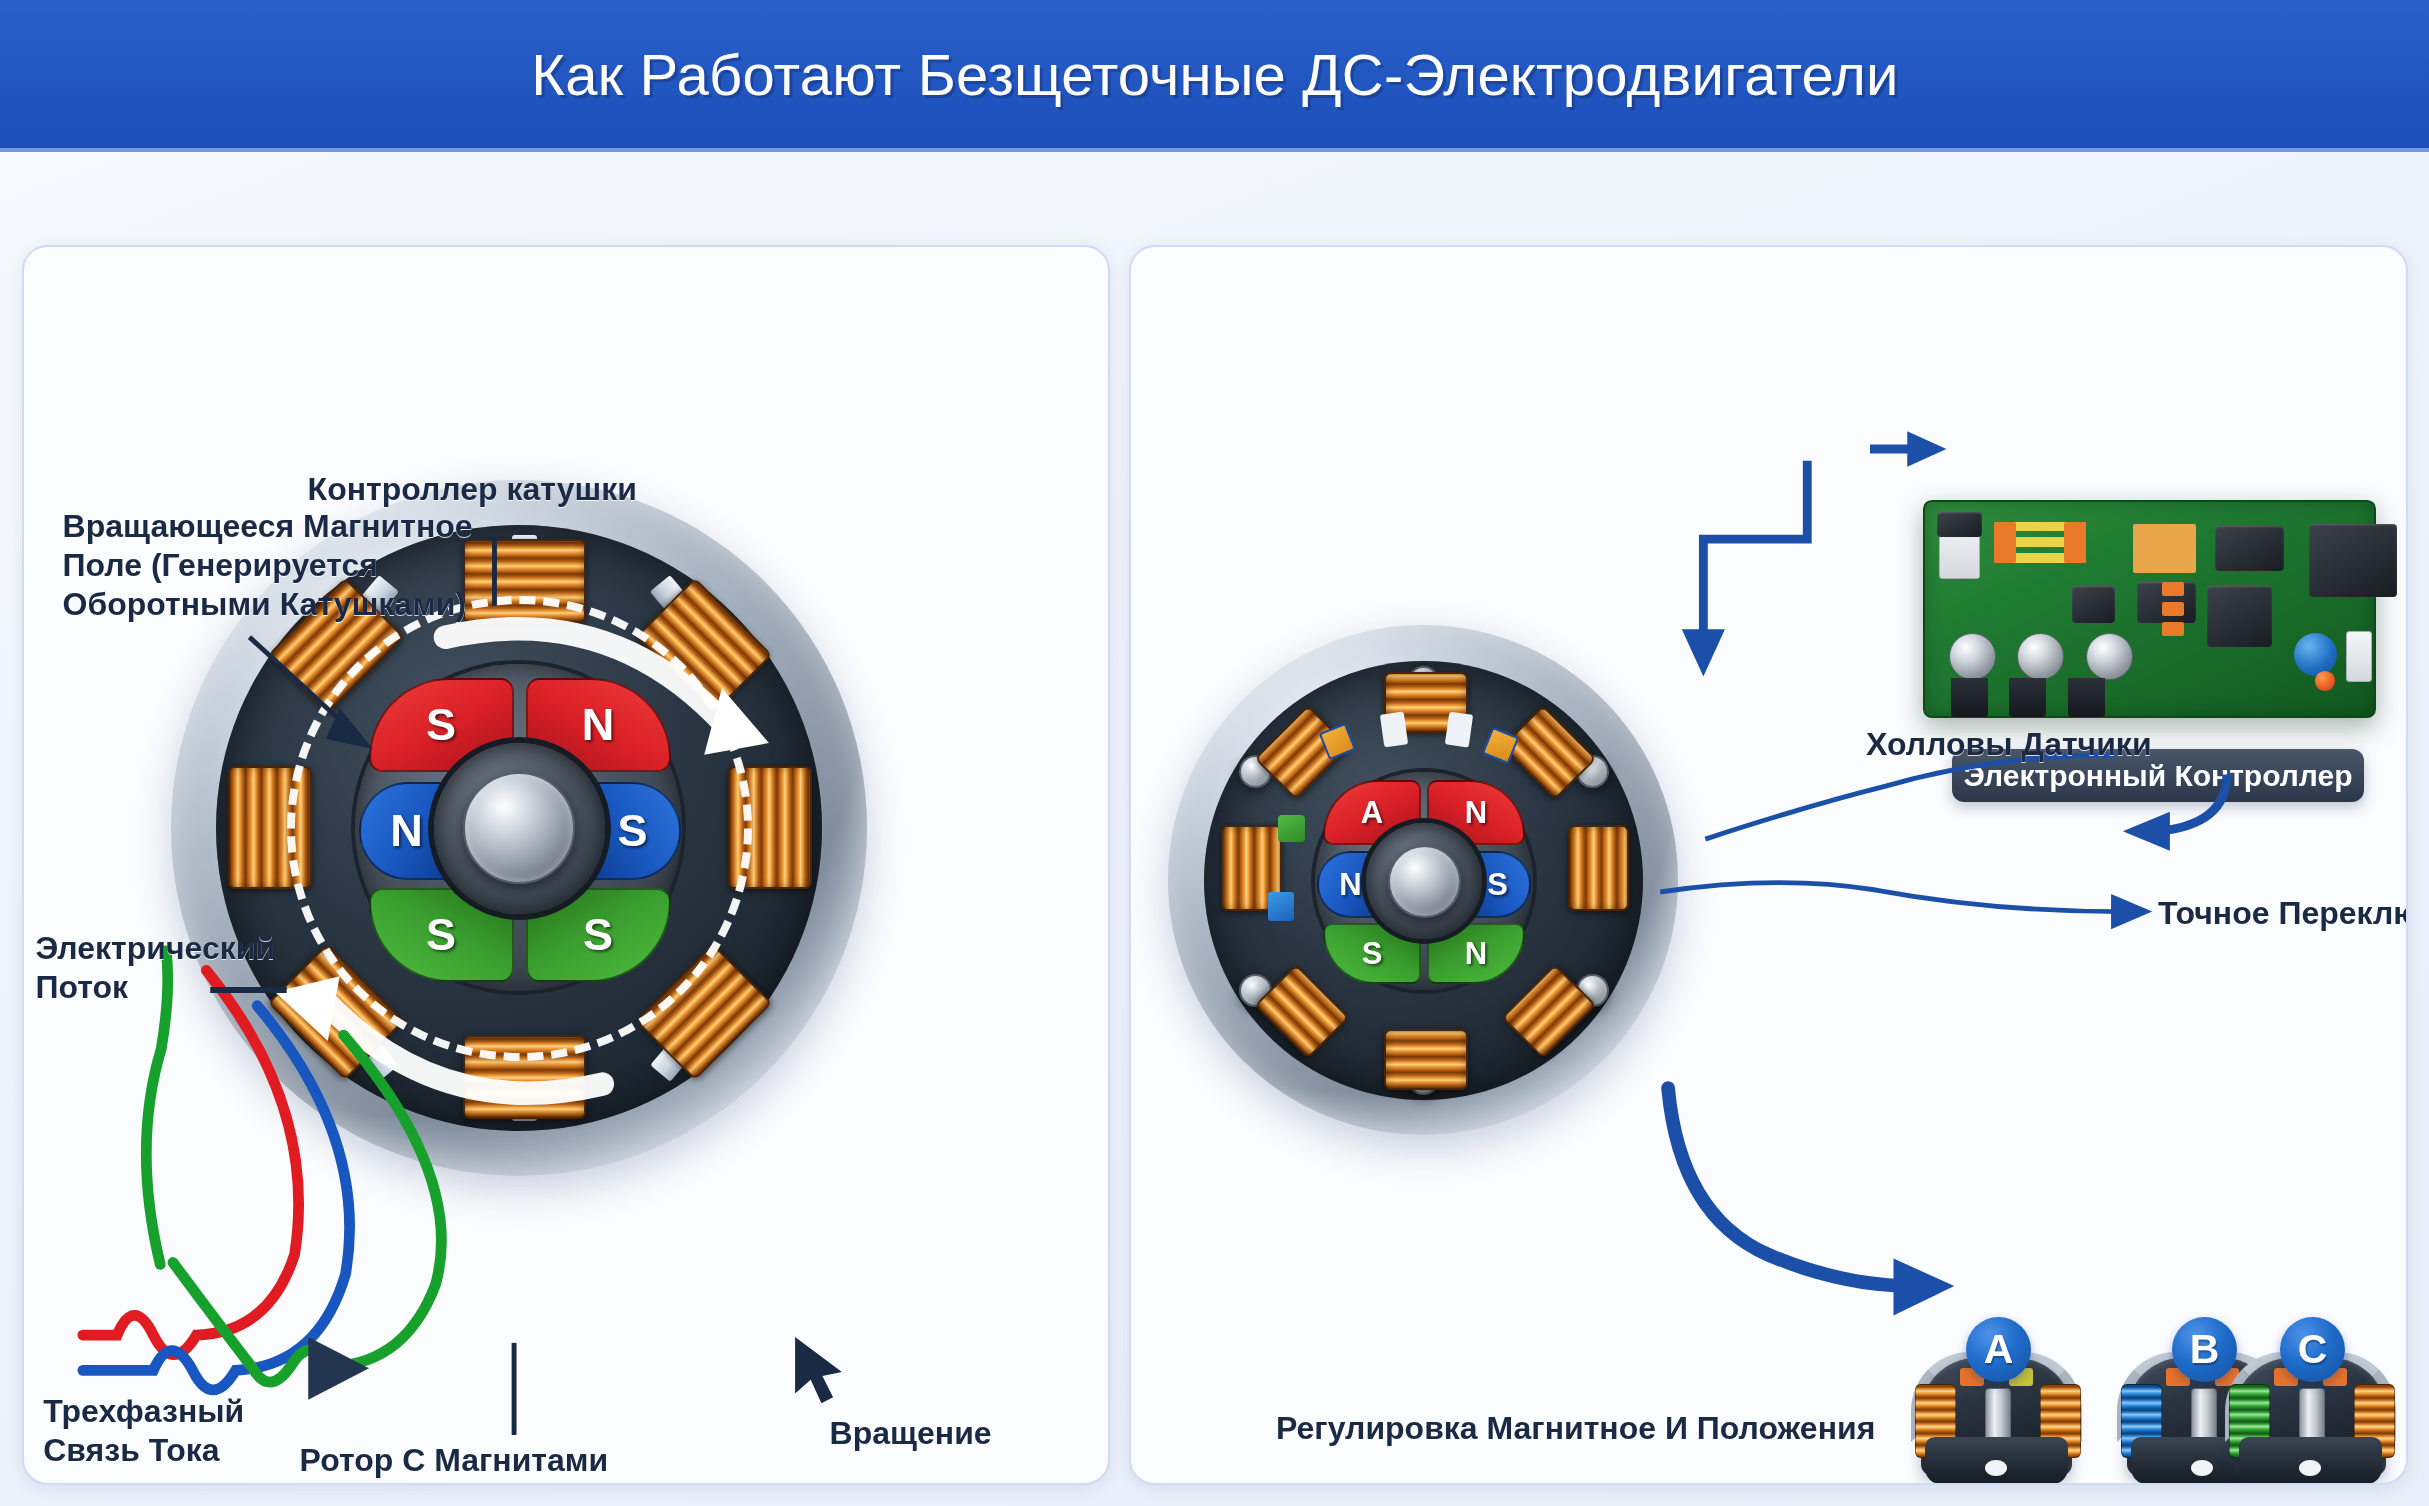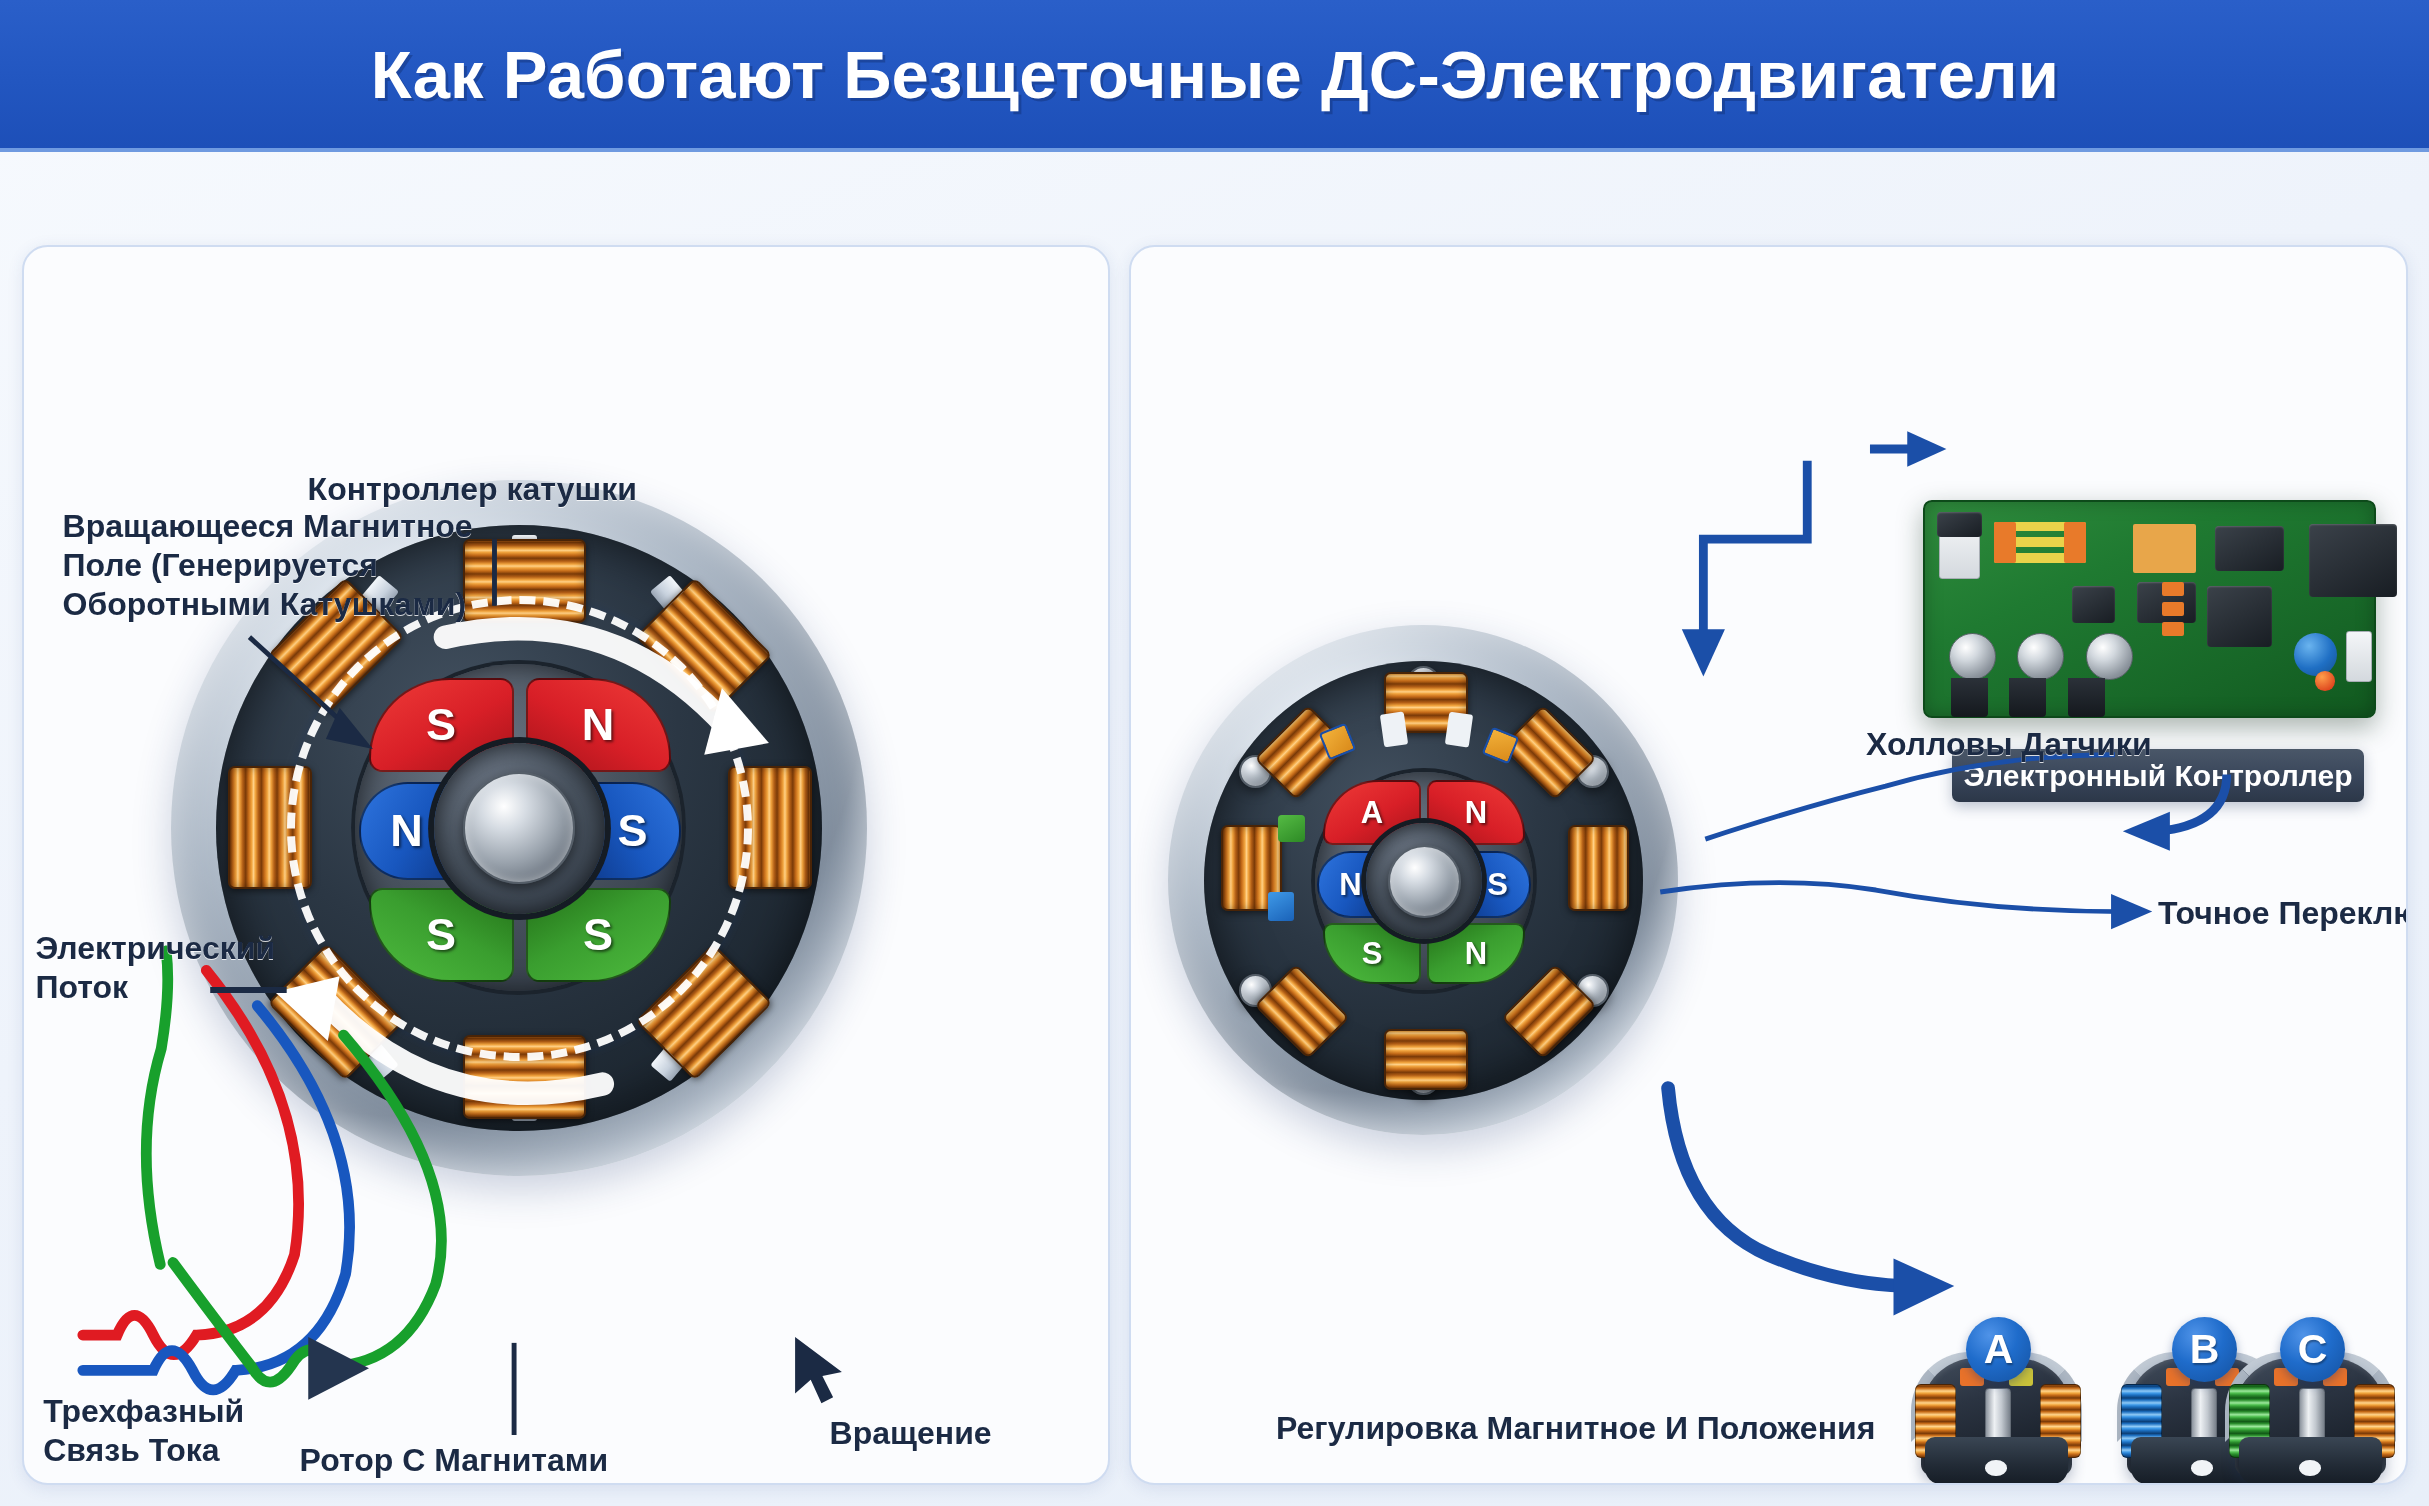--- a/index.html
+++ b/index.html
@@ -17,22 +17,22 @@
 
   
   #title-bar {
     position: absolute; left: 0; top: 0; width: 2430px; height: 152px;
     background: linear-gradient(180deg,#2a5fc9 0%,#2256c0 55%,#1d4fb8 100%);
     display: flex; align-items: center; justify-content: center;
     border-bottom: 4.9px solid #6f9ae0;
   }
   #title-text {
     color: #ffffff;
-    font-size: 67px;
-    font-weight: bold;
+    font-size: 58px;
+    font-weight: normal;
     letter-spacing: 0.2px;
     text-shadow: 2.9px 2.9px 0 rgba(10,30,80,.30);
     white-space: nowrap;
   }
 
   
   .panel {
     position: absolute;
     top: 245px;
     height: 1240px;
@@ -147,21 +147,21 @@
   .pad.y { background: #ead34a; }
   .pad.o { background: #e87a2a; }
   .cap   { position:absolute; border-radius:50%; background: radial-gradient(circle at 35% 30%, #ffffff 0%, #d2d8de 30%, #8d959e 70%, #666d76 100%); border:1px solid #5d646c; }
   .capb  { position:absolute; border-radius:50%; background: radial-gradient(circle at 35% 30%, #6ab4ef 0%, #1f6fc4 55%, #14508f 100%); }
   .conn  { position:absolute; background: linear-gradient(180deg,#2b3139,#14181d); border-radius: 0 0 3.9px 3.9px; }
   .white-conn { position:absolute; background: linear-gradient(180deg,#f4f6f8,#d4d9de); border-radius:2.9px; border:1px solid #a8aeb5; }
 
   #controller-badge {
     position:absolute;
     background: linear-gradient(180deg,#4a5768 0%, #38455a 55%, #2c3748 100%);
-    border-radius: 7px;
+    border-radius: 12px;
     display:flex; align-items:center; justify-content:center;
     box-shadow: 0 4.9px 13.7px rgba(30,50,90,.28);
     padding: 0 34px;
   }
   #controller-badge span { color:#fff; font-size: 30px; font-weight: bold; white-space:nowrap; }
 
   
   .phase-unit { position:absolute; width: 186px; height: 162px; }
   .pu-body {
     position:absolute; left: 17.6px; top: 35px; width: 151px; height: 118px;

